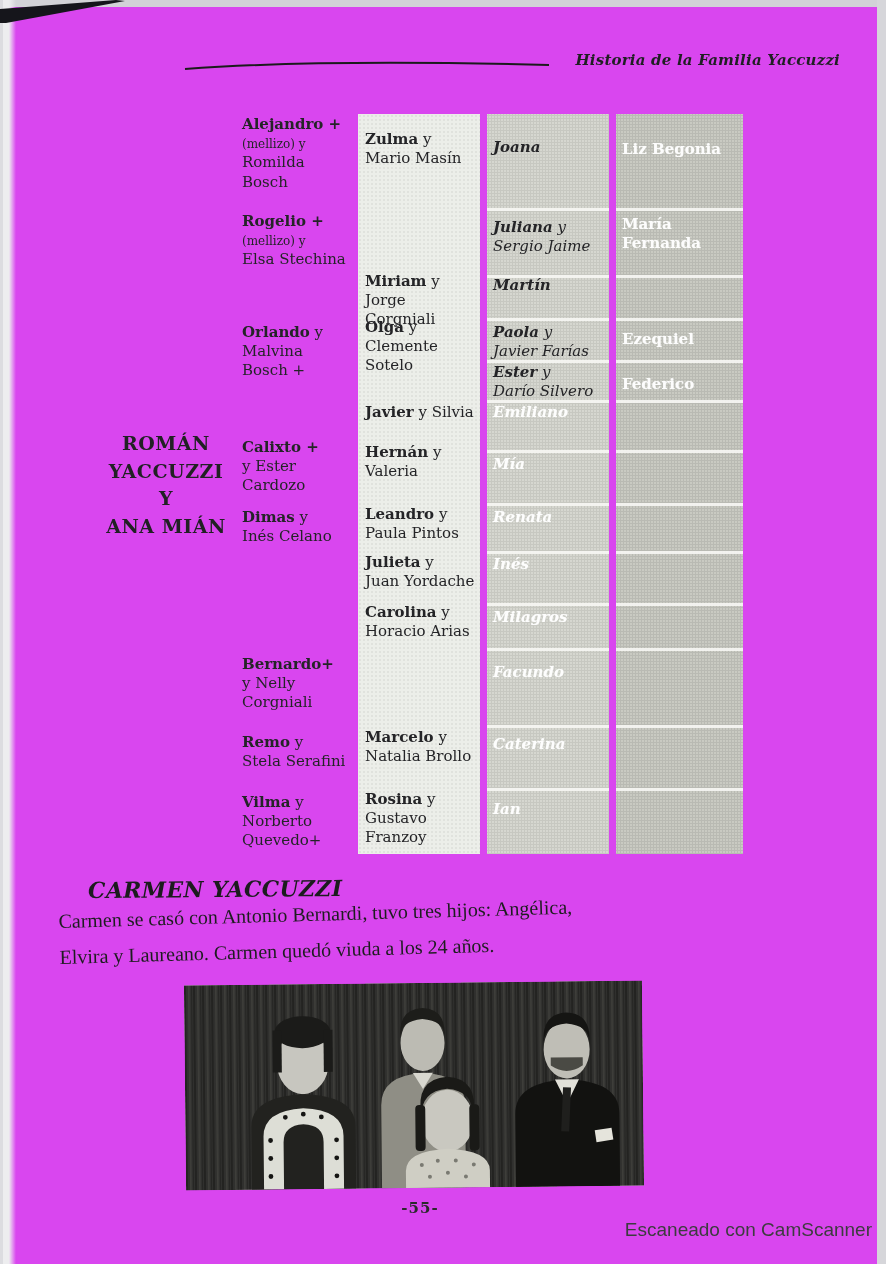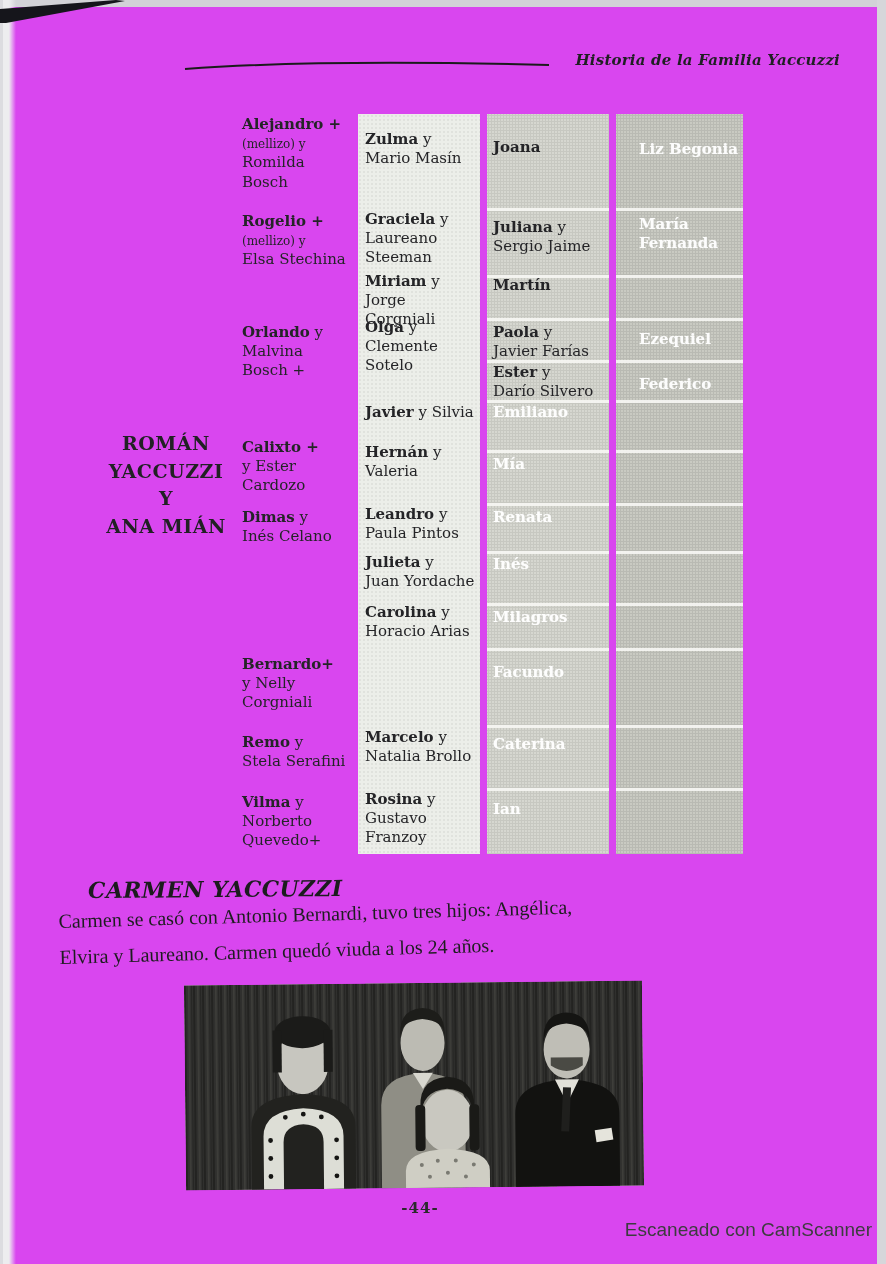--- a/index.html
+++ b/index.html
@@ -27,22 +27,22 @@
   .sep{position:absolute;height:3px;background:#f7f7f4;opacity:.9;}
   .sep4{left:392px;width:122px;}
   .sep5{left:521px;width:127px;}
   .root{position:absolute;left:0px;top:322px;width:142px;text-align:center;white-space:pre-line;
         font-weight:700;font-size:19px;line-height:1.45;letter-spacing:.5px;color:#212124;}
   .cell{position:absolute;white-space:pre-line;font-size:15px;line-height:1.28;color:#242427;}
   .cell b{font-weight:700;}
   .cell .sm{font-size:12px;}
   .c2{left:147px;width:118px;}
   .c3{left:270px;width:112px;}
-  .c4{left:398px;width:112px;}
-  .c5{left:527px;width:118px;margin-left:17px;}
+  .c4{left:398px;width:112px;font-style:italic;}
+  .c5{left:527px;width:118px;}
   .ghost{color:rgba(255,255,255,.92);filter:blur(.3px);}
   .ghost b{color:rgba(255,255,255,.92);text-shadow:0 0 1px rgba(255,255,255,.5);}
   
   .carmen-h{position:absolute;left:88px;top:876px;font-style:italic;font-weight:700;font-size:22px;
             letter-spacing:.3px;color:#1c1c1e;transform:rotate(-.5deg);}
   .carmen-p{position:absolute;left:60px;top:903px;width:760px;font-family:"Liberation Serif",serif;
             font-size:20px;line-height:36px;color:#1d1d1f;transform:rotate(-1.6deg);transform-origin:0 100%;}
   
   .photo{position:absolute;left:185px;top:983px;width:458px;height:205px;transform:rotate(-.6deg);
          box-shadow:0 0 0 1px #9a9a96 inset;}
@@ -123,23 +123,20 @@
 y Nelly
 Corgniali</span></div>
     <div class="cell c2" style="top:625px"><b>Remo</b><span> y
 Stela Serafini</span></div>
     <div class="cell c2" style="top:685px"><b>Vilma</b><span> y
 Norberto
 Quevedo+</span></div>
 
     <div class="cell c3" style="top:22px"><b>Zulma</b><span> y
 Mario Masín</span></div>
-    <div class="cell c3" style="top:102px"><b>Graciela</b><span> y
-Laureano
-Steeman</span></div>
     <div class="cell c3" style="top:164px"><b>Miriam</b><span> y
 Jorge Corgniali</span></div>
     <div class="cell c3" style="top:210px"><b>Olga</b><span> y
 Clemente
 Sotelo</span></div>
     <div class="cell c3" style="top:295px"><b>Javier</b><span> y Silvia</span></div>
     <div class="cell c3" style="top:335px"><b>Hernán</b><span> y
 Valeria</span></div>
     <div class="cell c3" style="top:397px"><b>Leandro</b><span> y
 Paula Pintos</span></div>
@@ -236,16 +233,16 @@
           <circle cx="252" cy="178" r="2"></circle>
           <circle cx="270" cy="178" r="2"></circle>
           <circle cx="288" cy="182" r="2"></circle>
           <circle cx="244" cy="194" r="2"></circle>
           <circle cx="262" cy="190" r="2"></circle>
           <circle cx="280" cy="194" r="2"></circle>
         </g>
     </svg>
   </div>
 
-  <div class="pagenum">-44-</div>
+  <div class="pagenum">-55-</div>
   <div class="camscan">Escaneado con CamScanner</div>
 
 </div>
 
 </body></html>

